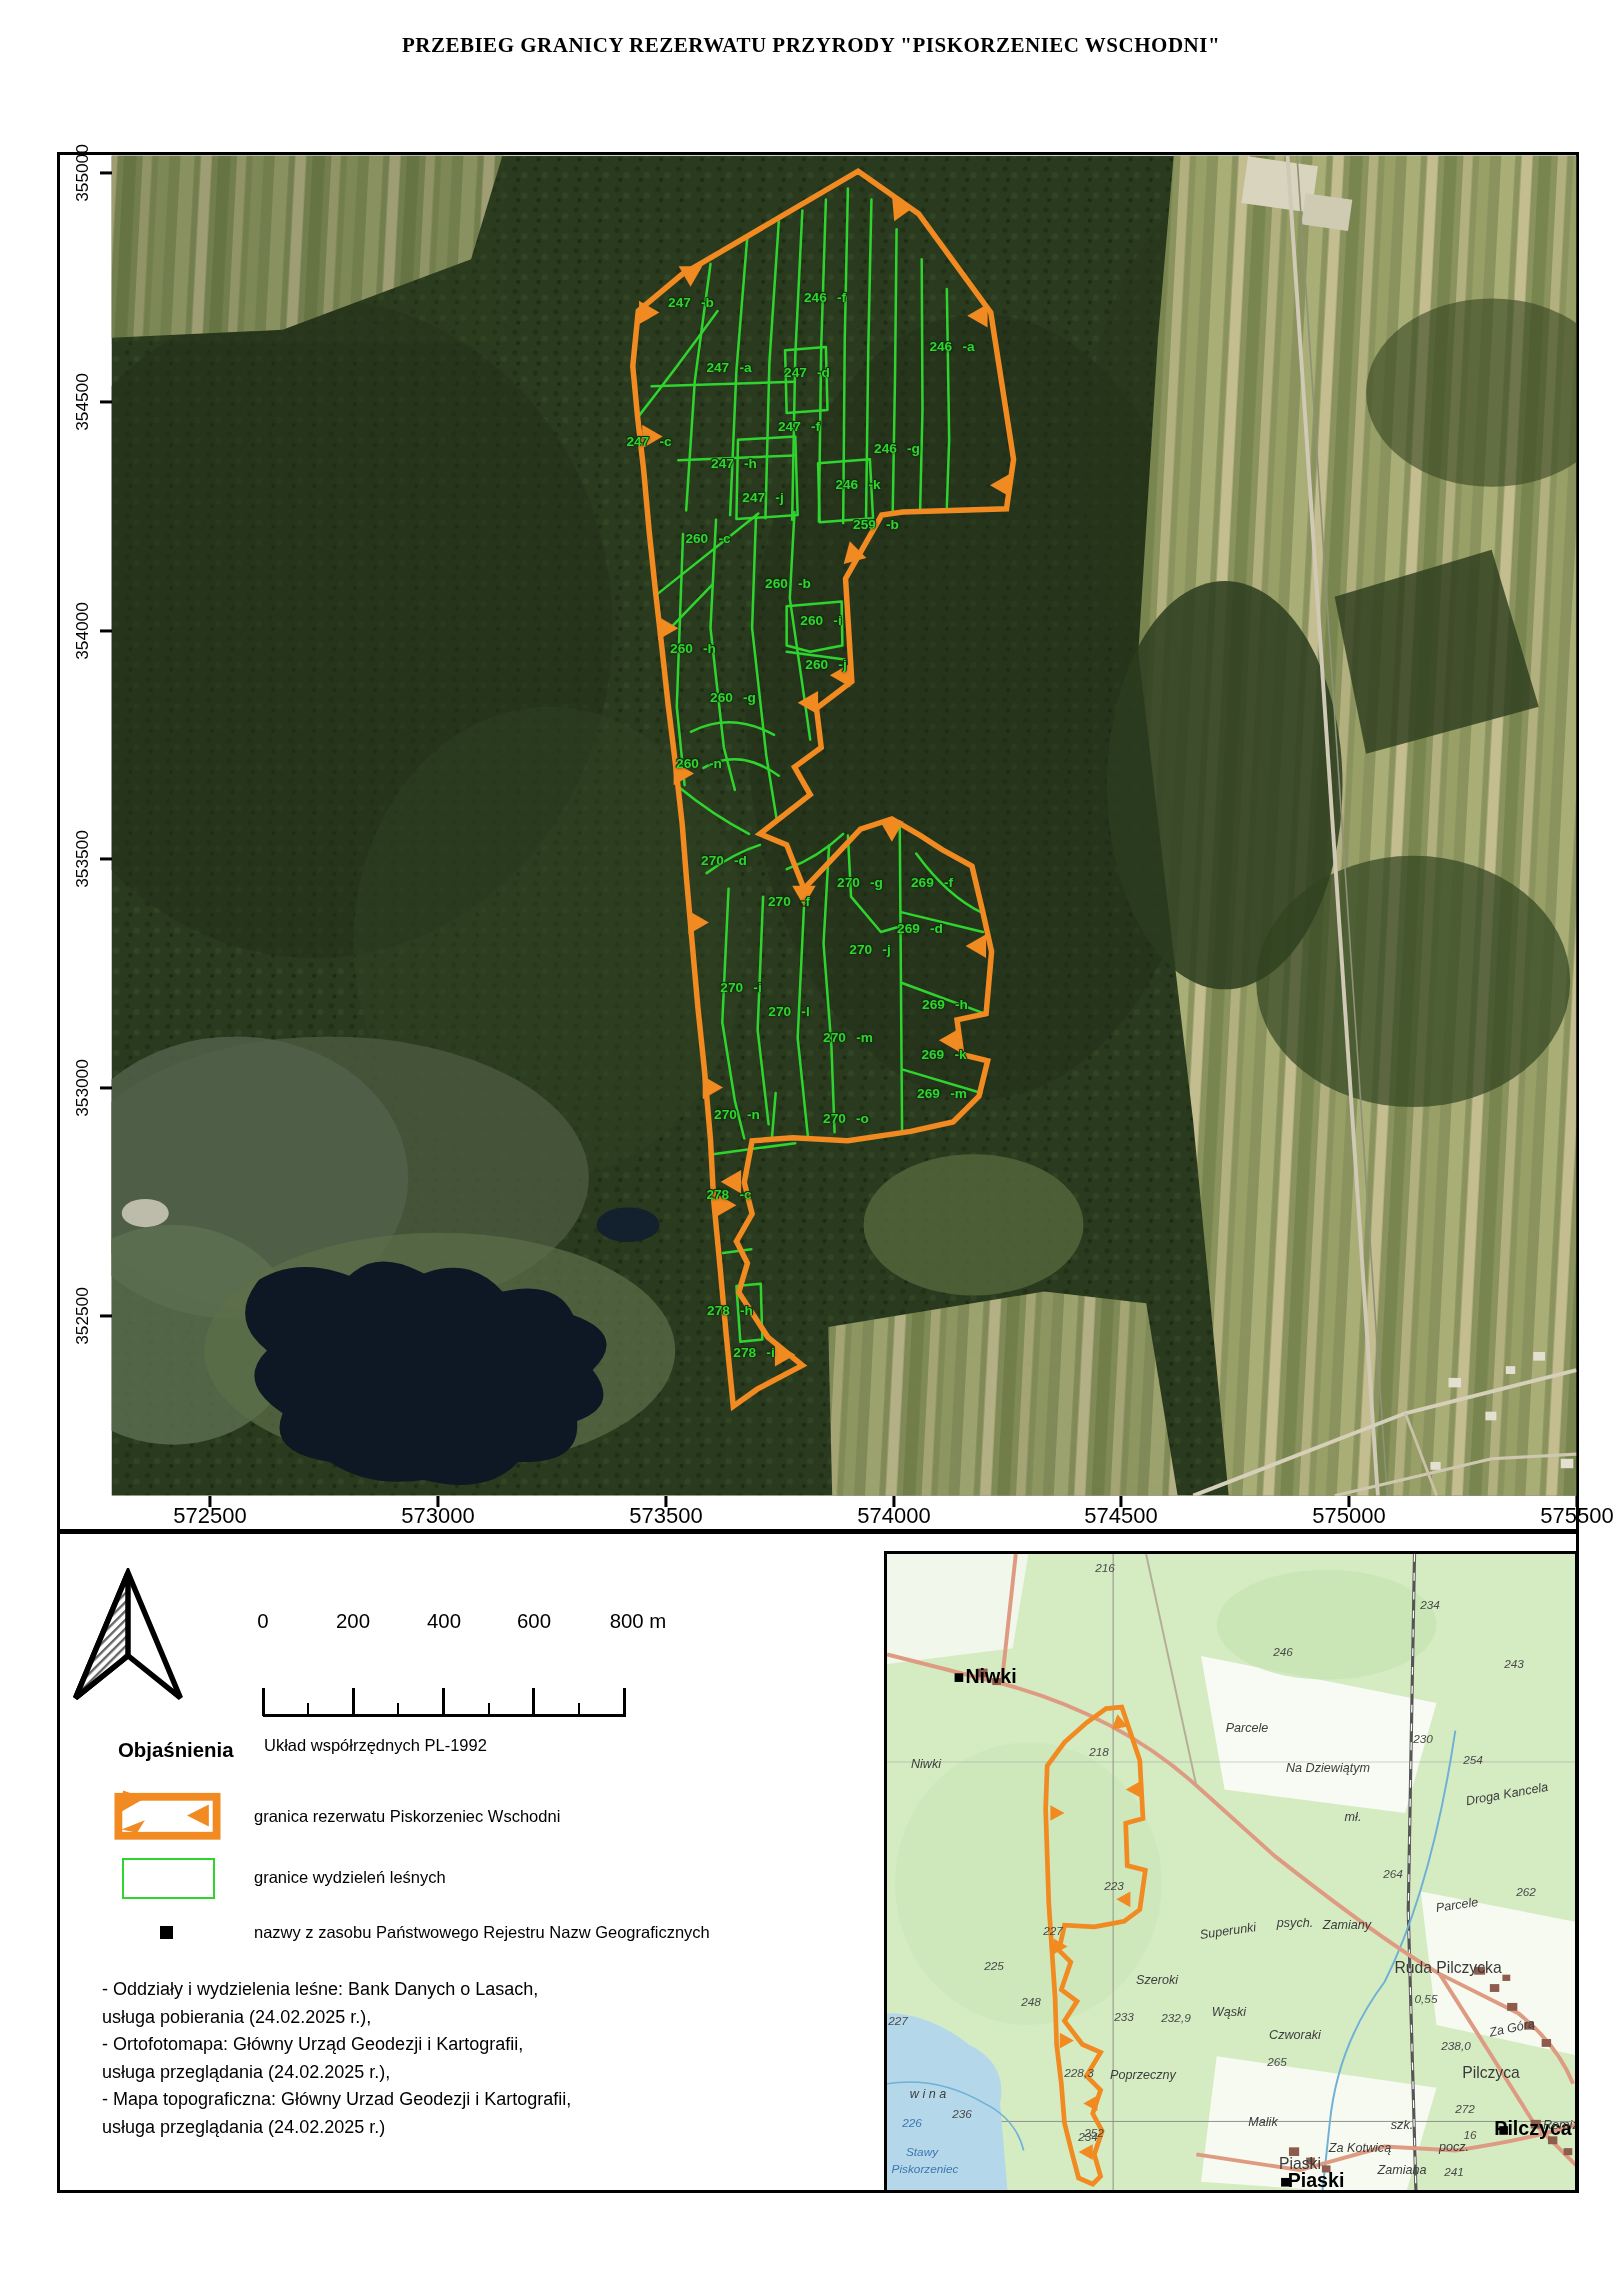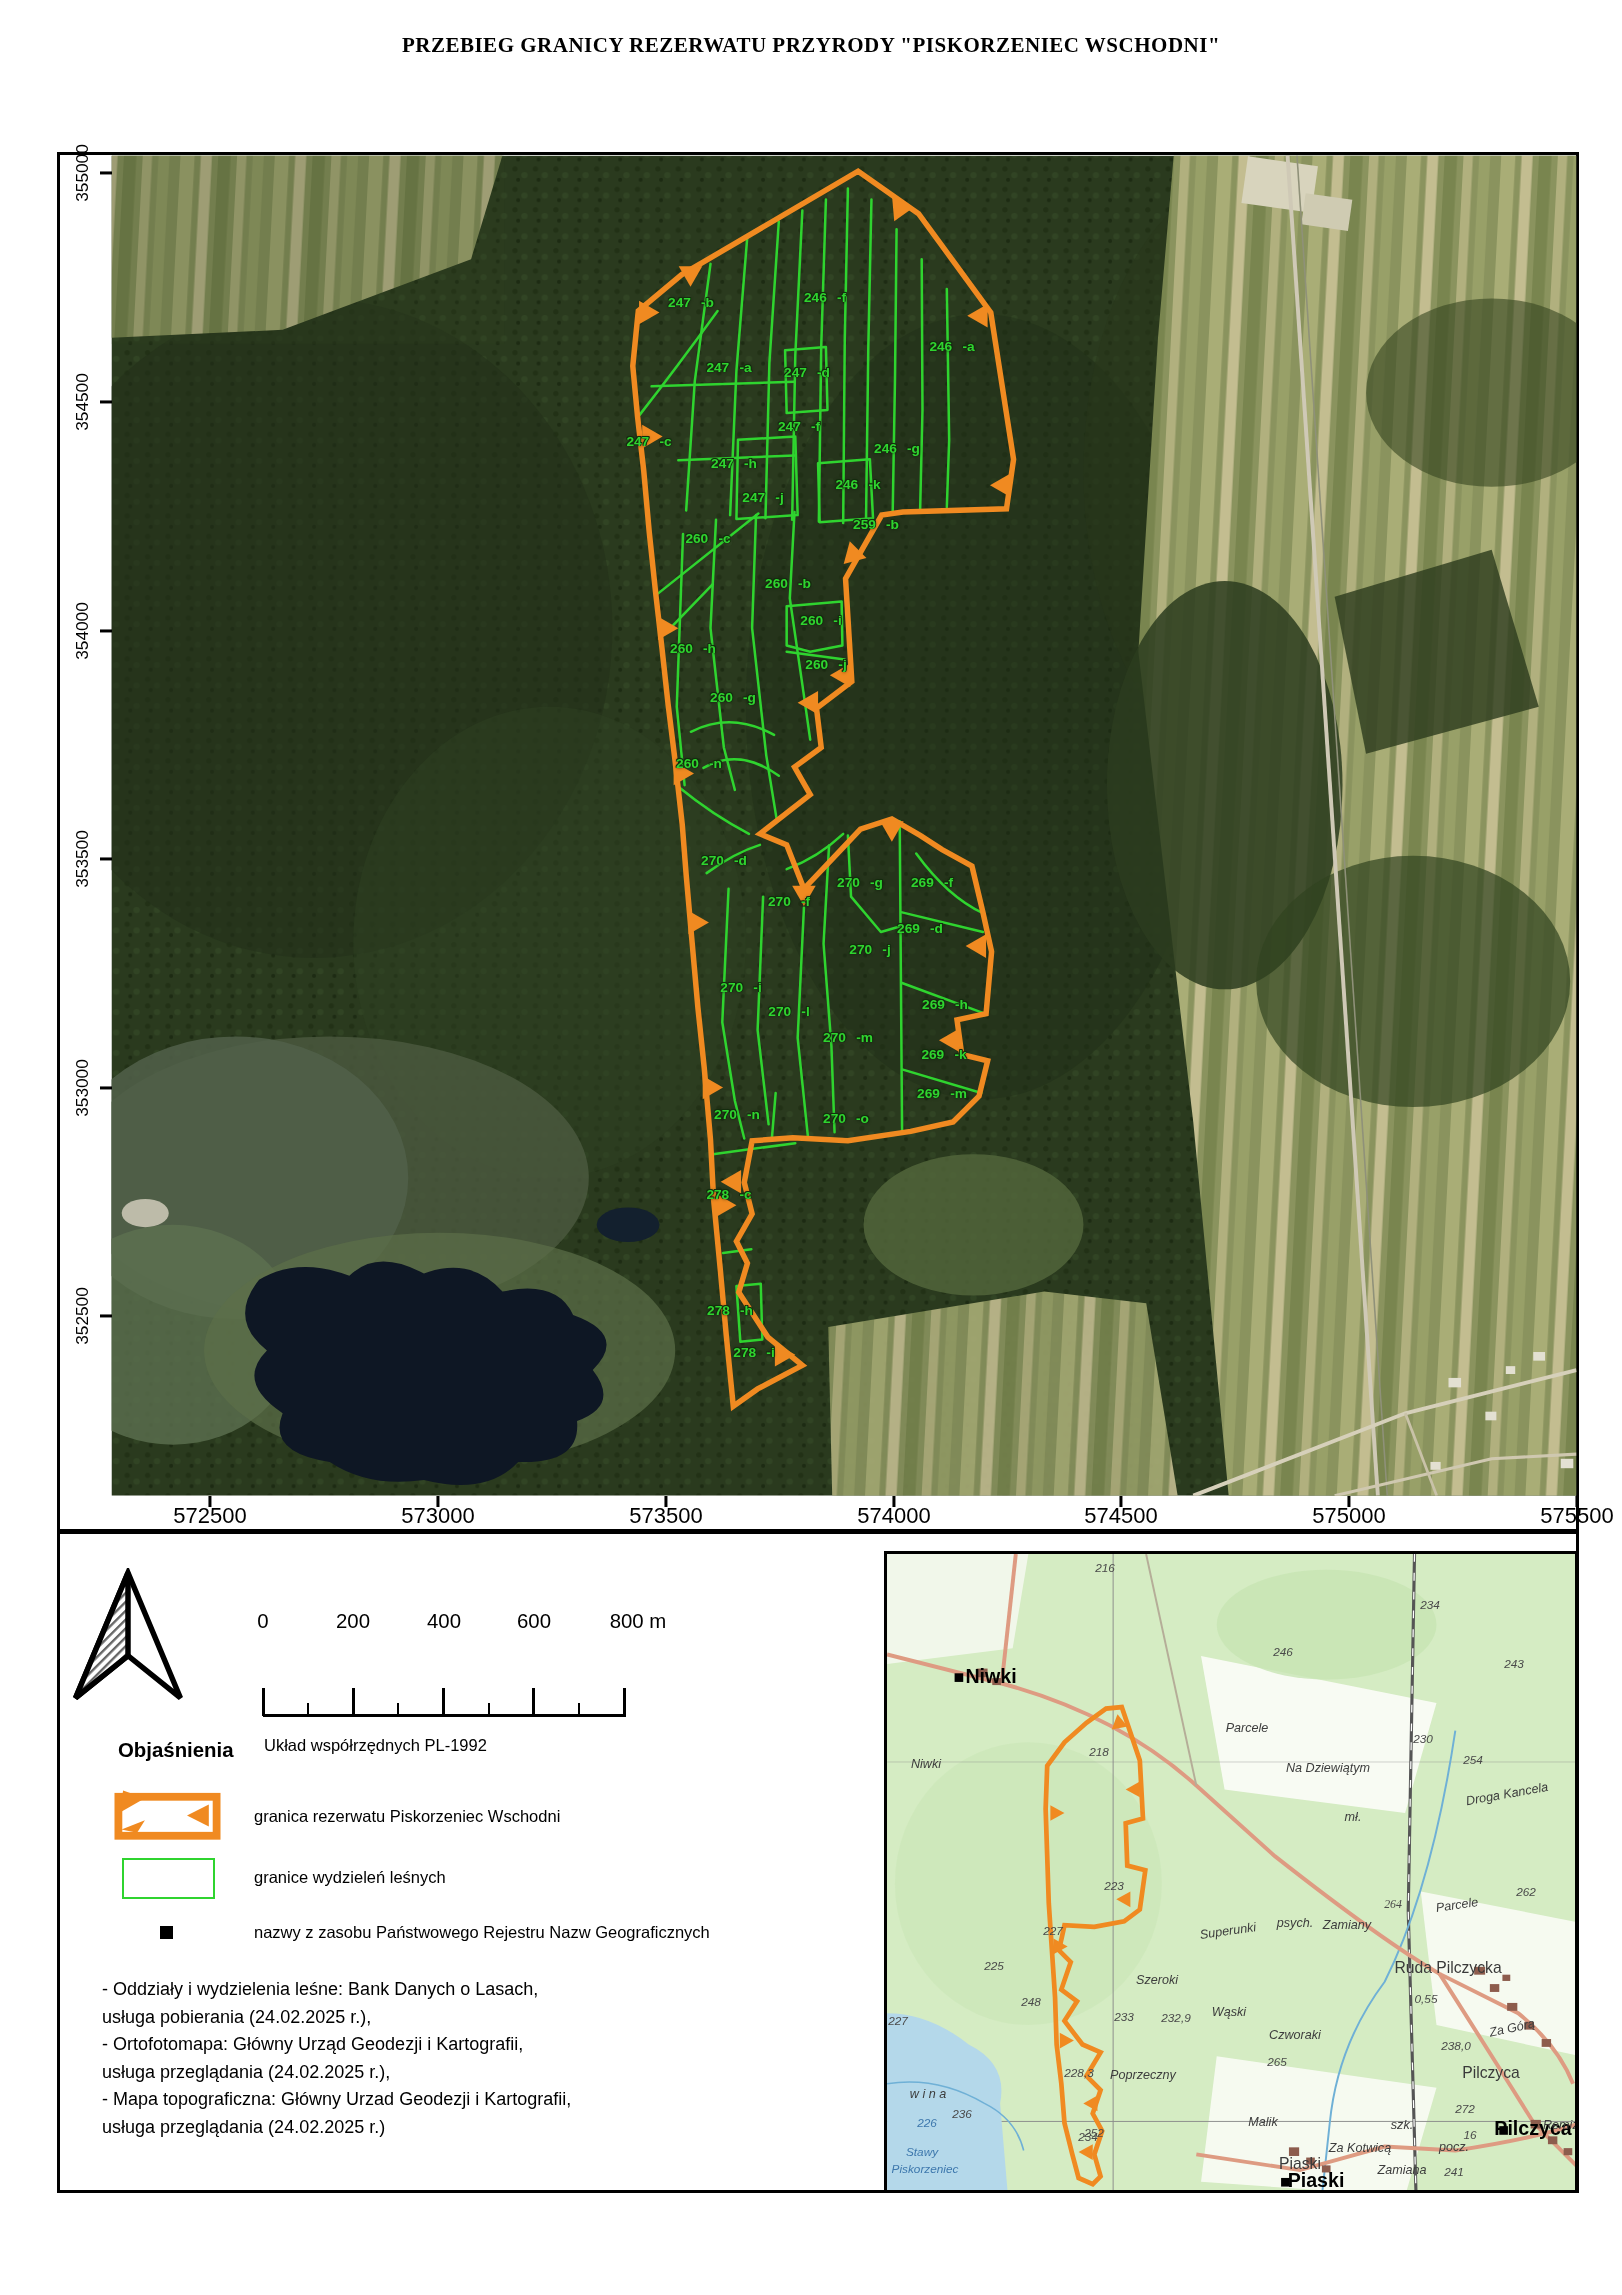--- a/index.html
+++ b/index.html
@@ -525,39 +525,39 @@
         <div class="ins name" style="left: 515px; top: 571px;">szk.</div>
         <div class="ins name" style="left: 567px; top: 593px;">pocz.</div>
         <div class="ins name" style="left: 41px; top: 540px;">w i n a</div>
         <div class="ins num" style="left: 218px; top: 14px;">216</div>
         <div class="ins num" style="left: 543px; top: 51px;">234</div>
         <div class="ins num" style="left: 396px; top: 98px;">246</div>
         <div class="ins num" style="left: 627px; top: 110px;">243</div>
         <div class="ins num" style="left: 212px; top: 198px;">218</div>
         <div class="ins num" style="left: 536px; top: 185px;">230</div>
         <div class="ins num" style="left: 586px; top: 206px;">254</div>
-        <div class="ins num" style="left: 506px; top: 350px; font-family: Liberation Serif, serif;">264</div>
+        <div class="ins num" style="left: 506px; top: 320px;">264</div>
         <div class="ins num" style="left: 639px; top: 338px;">262</div>
         <div class="ins num" style="left: 227px; top: 332px;">223</div>
         <div class="ins num" style="left: 166px; top: 377px;">227</div>
         <div class="ins num" style="left: 107px; top: 412px;">225</div>
         <div class="ins num" style="left: 11px; top: 467px;">227</div>
         <div class="ins num" style="left: 237px; top: 463px;">233</div>
         <div class="ins num" style="left: 289px; top: 464px;">232,9</div>
         <div class="ins num" style="left: 390px; top: 508px;">265</div>
         <div class="ins num" style="left: 539px; top: 445px;">0,55</div>
         <div class="ins num" style="left: 569px; top: 492px;">238,0</div>
         <div class="ins num" style="left: 578px; top: 555px;">272</div>
         <div class="ins num" style="left: 75px; top: 560px;">236</div>
         <div class="ins num" style="left: 201px; top: 583px;">234</div>
         <div class="ins num" style="left: 144px; top: 448px;">248</div>
         <div class="ins num" style="left: 192px; top: 519px;">228,3</div>
         <div class="ins num" style="left: 207px; top: 579px;">252</div>
         <div class="ins num" style="left: 583px; top: 581px;">16</div>
         <div class="ins num" style="left: 567px; top: 618px;">241</div>
-        <div class="ins water" style="left: 40px; top: 569px;">226</div>
+        <div class="ins water" style="left: 25px; top: 569px;">226</div>
         <div class="ins water" style="left: 35px; top: 598px;">Stawy</div>
         <div class="ins water" style="left: 38px; top: 615px;">Piskorzeniec</div>
       </div>
   </div>
 
 </div>
 
 
 </body></html>

